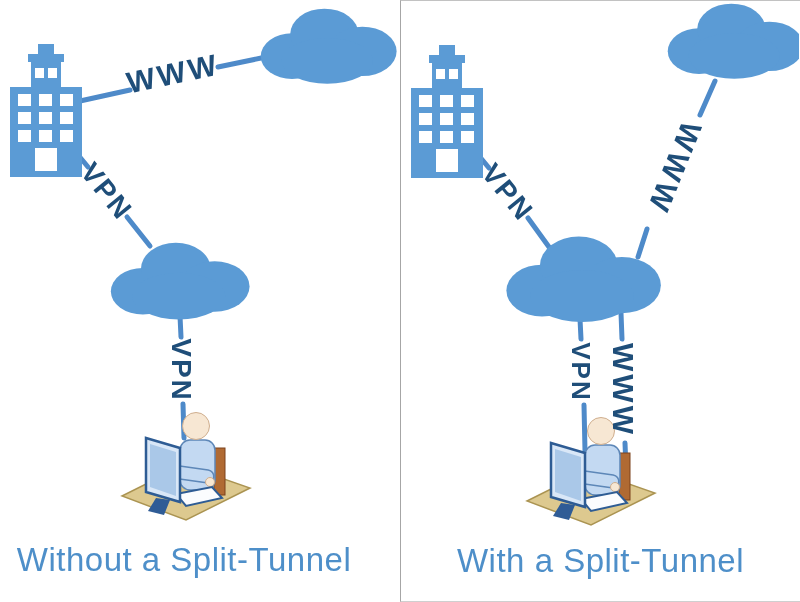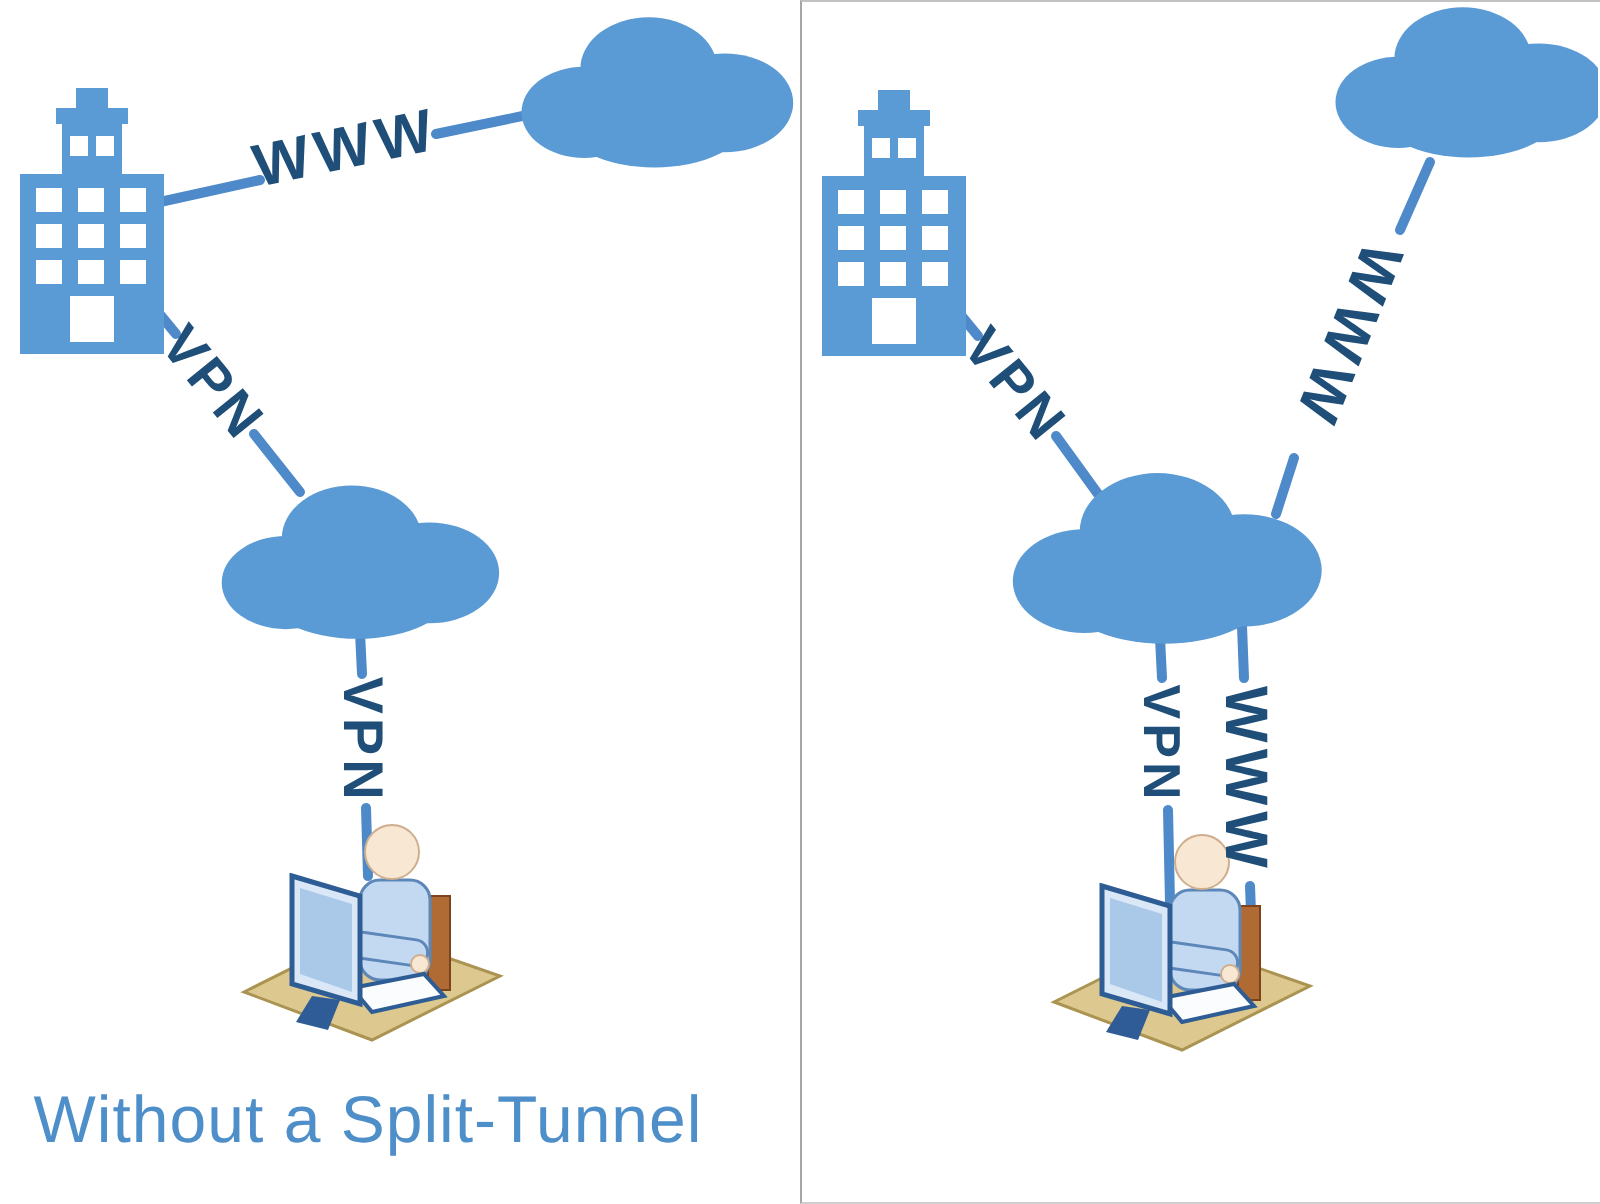--- a/index.html
+++ b/index.html
@@ -185,15 +185,16 @@
         <polygon points="28,30 62,40 62,94 28,84" fill="#d9e7f7" stroke="#2e5c94" stroke-width="2.5"></polygon>
         <polygon points="32,36 58,44 58,88 32,79" fill="#aac8e8"></polygon>
       </g>
 
       <text class="link-label" font-size="28" letter-spacing="2" text-anchor="middle" dy="10" transform="translate(107,191) rotate(51)">VPN</text>
       <text class="link-label" font-size="30" letter-spacing="4" text-anchor="middle" dy="10" transform="translate(273,167) rotate(112)">WWW</text>
       <text class="link-label" font-size="26" letter-spacing="2" text-anchor="middle" dy="10" transform="translate(181,371) rotate(90)">VPN</text>
       <text class="link-label" font-size="30" letter-spacing="3" text-anchor="middle" dy="10" transform="translate(222,389) rotate(90)">WWW</text>
     </svg>
 
+    <div class="caption">With a Split-Tunnel</div>
   </section>
 
 </div>
 
 </body></html>

